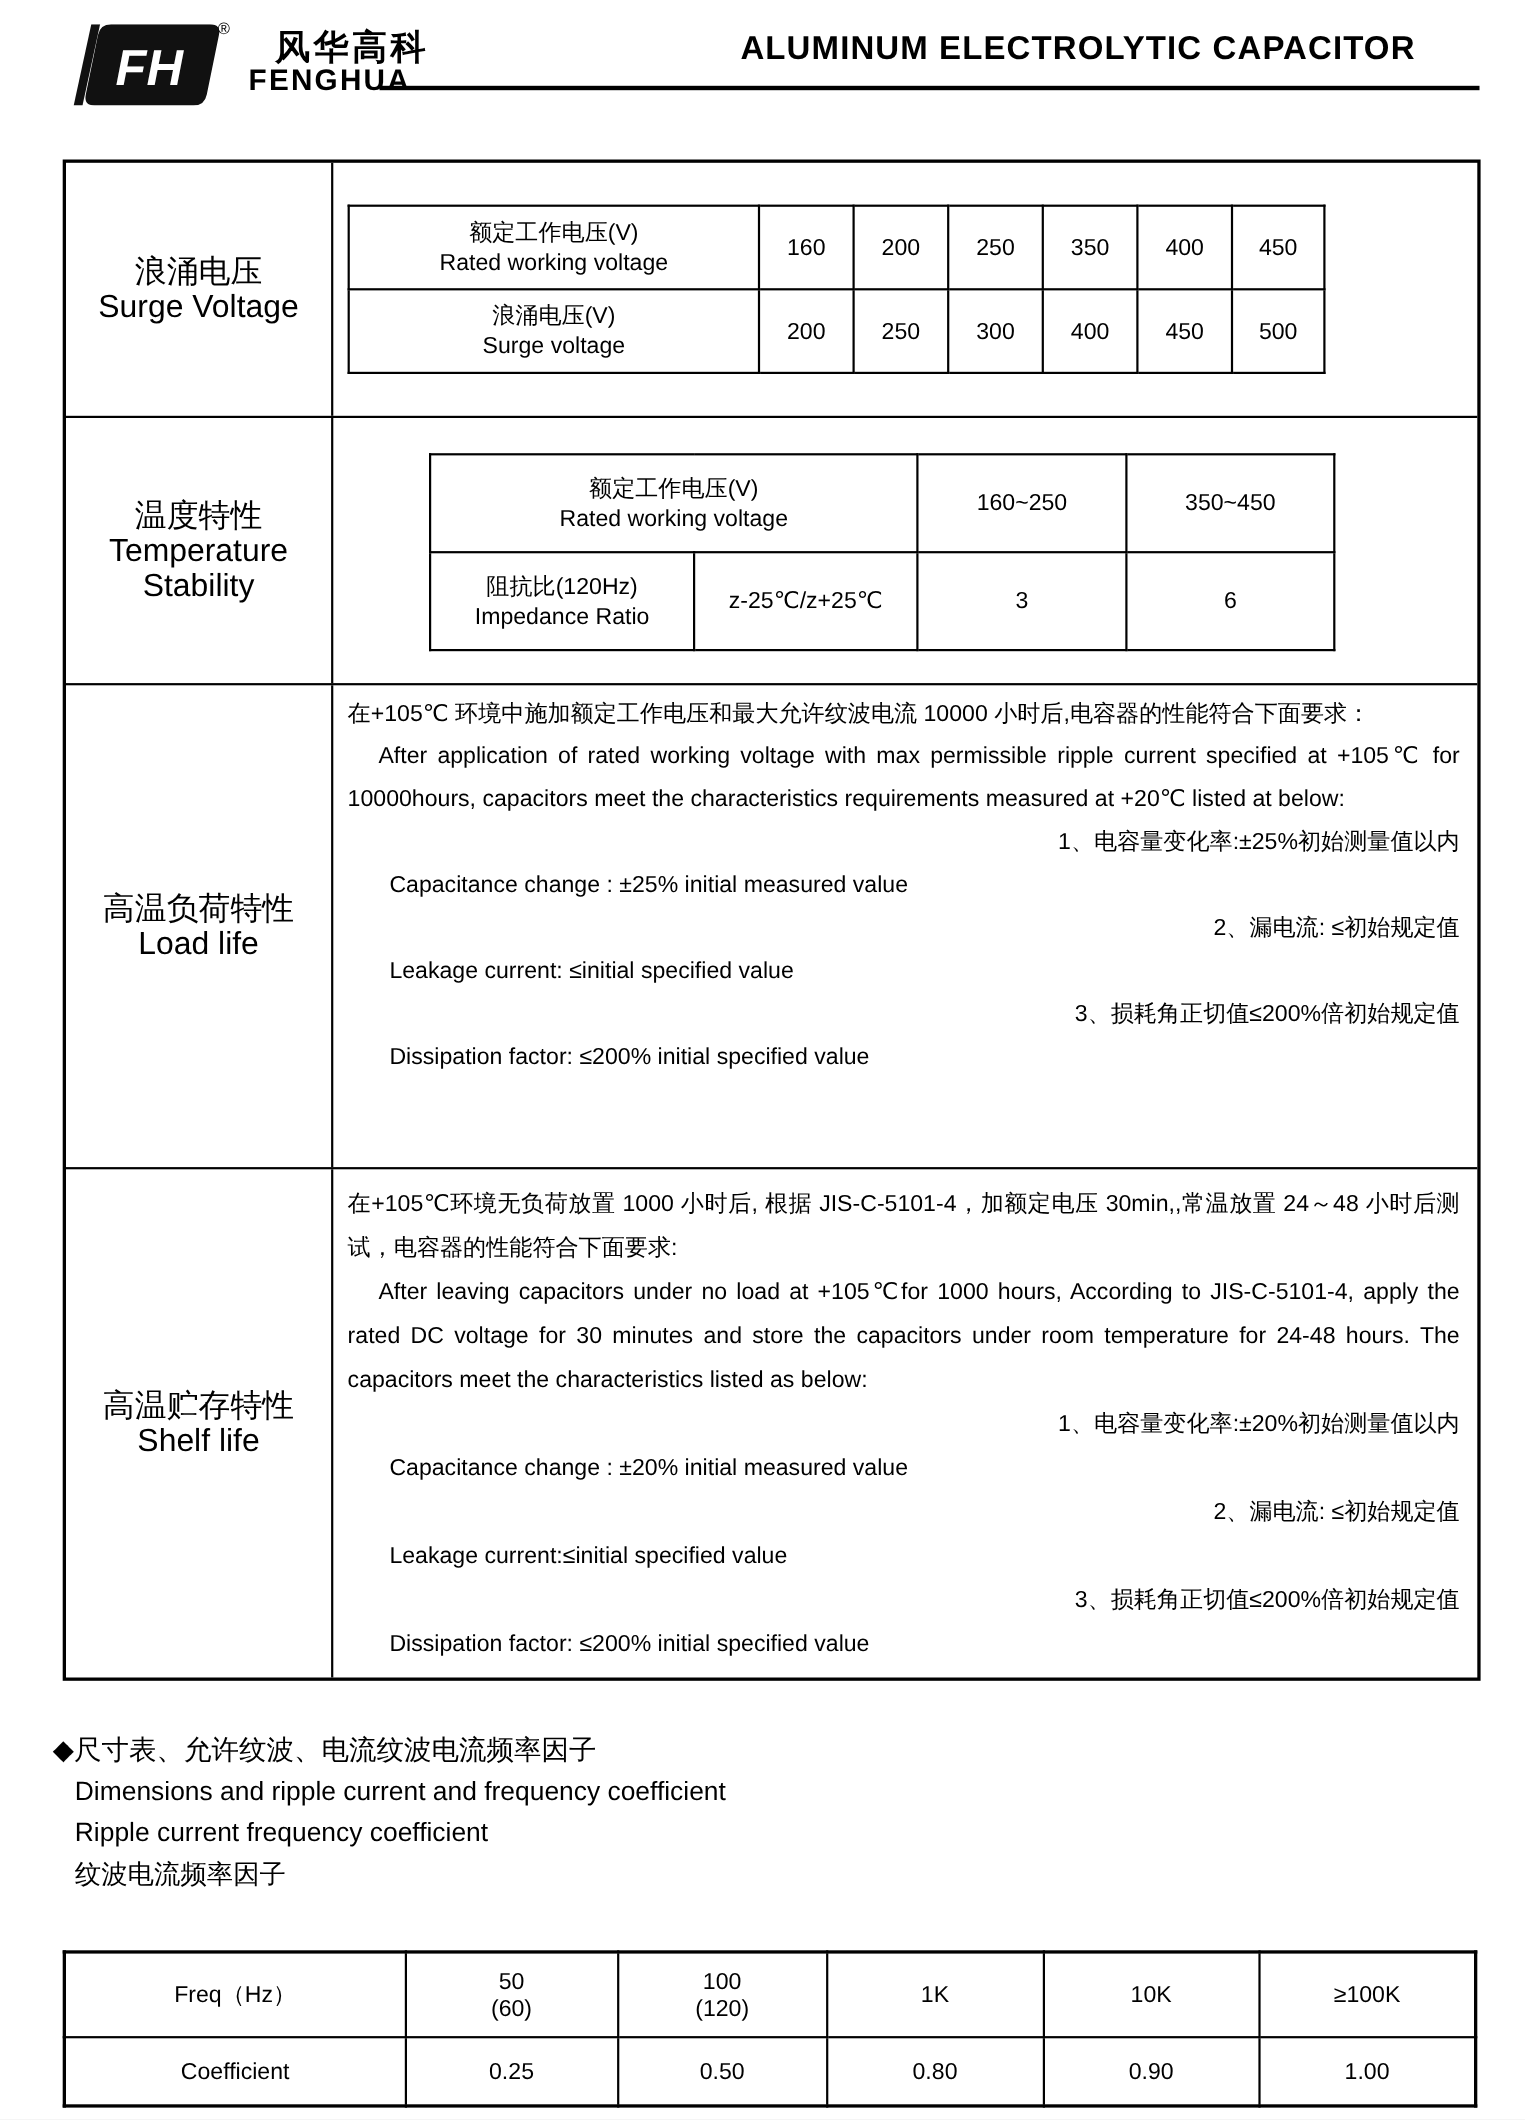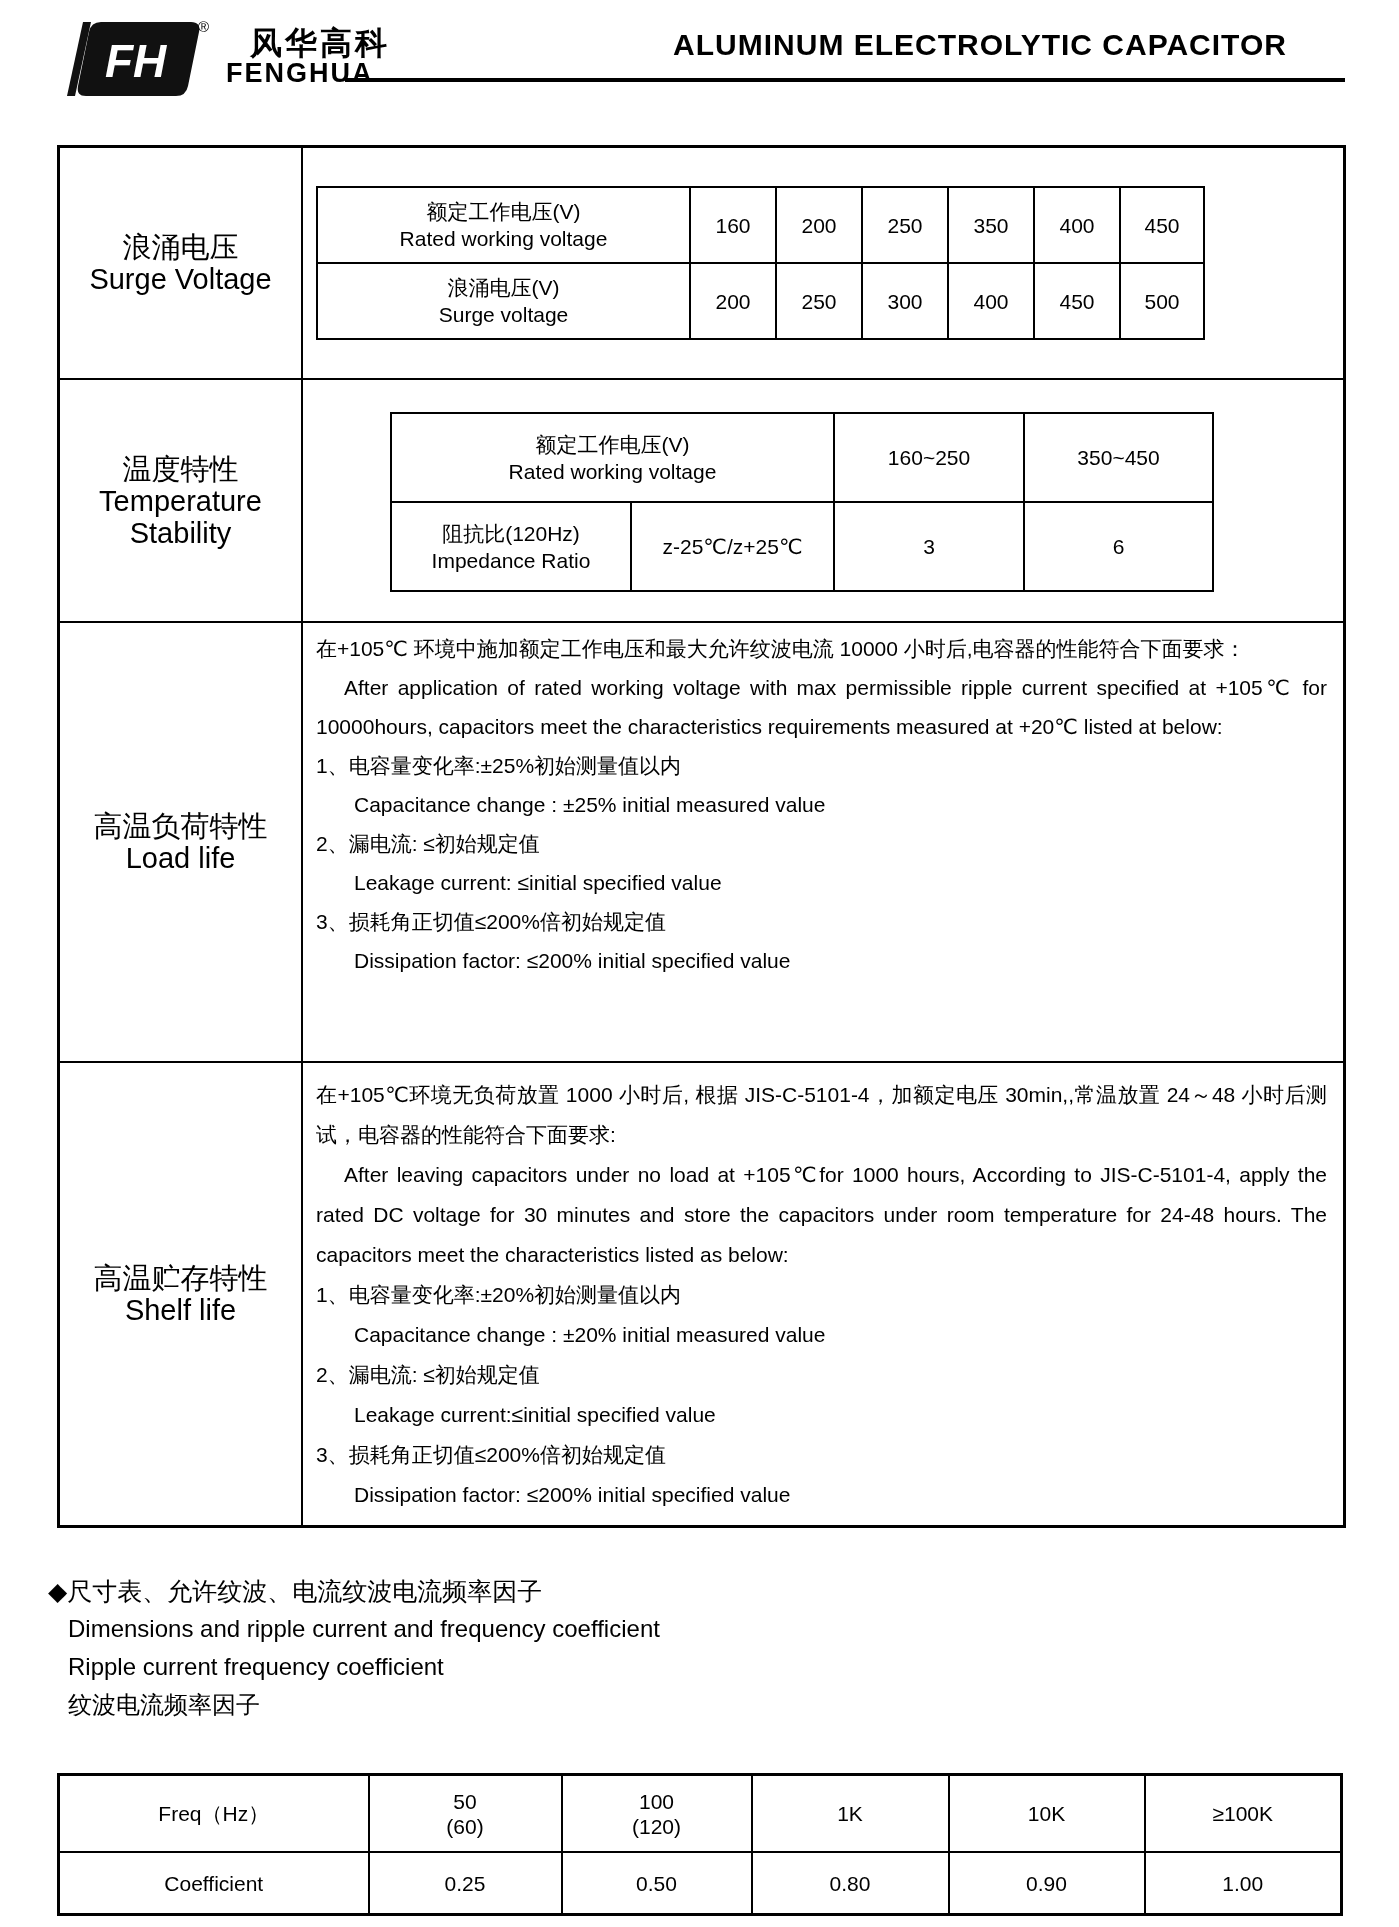--- a/index.html
+++ b/index.html
@@ -41,21 +41,21 @@
   .surge-table { margin:38px 0 0 13px; width:887px; }
   .surge-table td { height:74px; }
   .temp-table  { margin:32px 0 0 87px; width:822px; }
   .temp-table td { height:87px; }
 
   
   .life-text { padding:6px 16px 0 13px; font-size:21px; line-height:39px; text-align:justify; }
   .row-shelf .life-text { padding-top:12px; line-height:40px; }
   .para-en { text-indent:28px; }
   .item-en { padding-left:38px; text-align:left; }
-  .item-cn { text-align:left; }
+  .item-cn { text-align:right; }
 
   
   .section-heading { position:absolute; left:48px; top:1572px; font-size:24px; line-height:38px; }
   .section-heading .h-cn1 { font-size:25px; }
   .section-heading .indent { padding-left:20px; }
 
   
   .freq-table { position:absolute; left:57px; top:1773px; width:1283px;
                 border-collapse:collapse; table-layout:fixed; border:3px solid #000; }
   .freq-table td { border:2px solid #000; text-align:center; vertical-align:middle;

